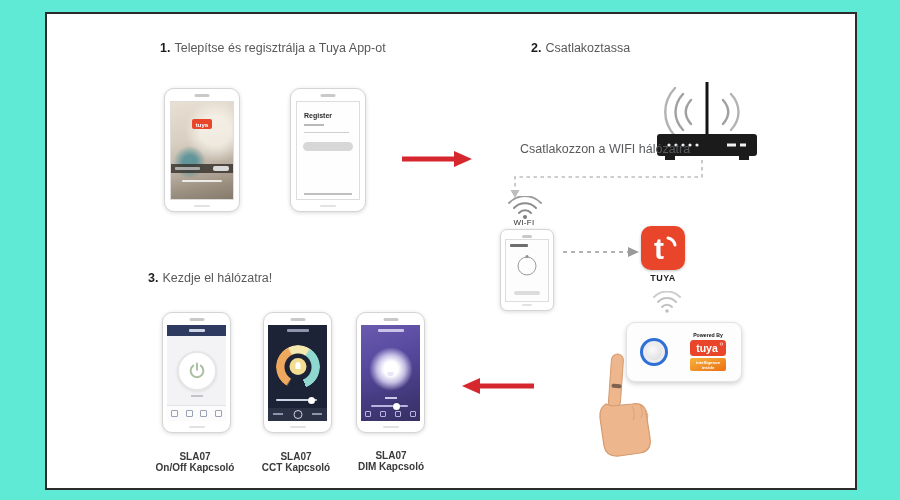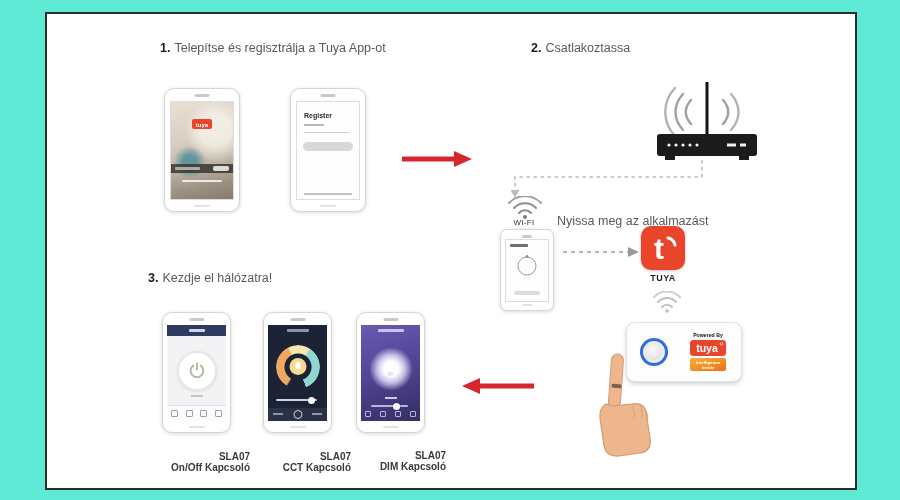--- a/index.html
+++ b/index.html
@@ -85,21 +85,21 @@
   .dim-screen{background:linear-gradient(160deg,#6a5ab0 0%,#55489c 40%,#443a7e 70%,#353063 100%);}
   .dim-head{position:absolute;left:50%;top:4px;transform:translateX(-50%);width:26px;height:2.5px;background:#c9c3ea;border-radius:1px;}
   .dim-glow{position:absolute;left:50%;top:22px;transform:translateX(-50%);width:44px;height:44px;border-radius:50%;
       background:radial-gradient(circle,#ffffff 0 22%,rgba(235,232,255,.75) 45%,rgba(235,232,255,0) 70%);}
   .dim-bulb{position:absolute;left:50%;top:36px;transform:translateX(-50%);width:13px;height:13px;background:#fff;border-radius:50%;box-shadow:0 0 6px #fff;}
   .dim-bulb:after{content:"";position:absolute;left:3.5px;top:11px;width:6px;height:4px;background:#e8e6f8;border-radius:0 0 2px 2px;}
   .dim-sub{position:absolute;left:50%;top:72px;transform:translateX(-50%);width:12px;height:2px;background:#cdc8ec;}
   .dim-nav{position:absolute;left:0;right:0;bottom:2px;display:flex;justify-content:space-around;align-items:center;height:10px;}
   .dim-nav i{display:block;width:4px;height:4px;border:1px solid #b9b3e0;border-radius:1px;}
 
-  .product-label{position:absolute;width:110px;text-align:right;font-size:10px;font-weight:bold;color:#3a3a3c;line-height:11px;}
+  .product-label{position:absolute;width:110px;text-align:center;font-size:10px;font-weight:bold;color:#3a3a3c;line-height:11px;}
 </style>
 </head>
 <body>
 
 <div class="canvas">
   <div class="frame"></div>
 
   <div class="step-title" style="left:160px;top:41px;">
     <span class="num">1.</span><span>Telepítse és regisztrálja a Tuya App-ot</span>
   </div>
@@ -155,20 +155,21 @@
     <rect x="104" y="78" width="10" height="4" fill="#1b1b1b"></rect>
     <circle cx="34" cy="67" r="1.6" fill="#f2f2f2"></circle>
       <circle cx="41" cy="67" r="1.6" fill="#f2f2f2"></circle>
     <circle cx="48" cy="67" r="1.6" fill="#f2f2f2"></circle>
       <circle cx="55" cy="67" r="1.6" fill="#f2f2f2"></circle>
     <circle cx="62" cy="67" r="1.6" fill="#f2f2f2"></circle>
     <rect x="92" y="65.5" width="9" height="3" fill="#f2f2f2"></rect>
     <rect x="105" y="65.5" width="6" height="3" fill="#f2f2f2"></rect>
   </svg>
 
+  <div class="note" style="left:520px;top:142px;">Csatlakozzon a WIFI hálózatra</div>
 
   <svg class="abs" style="left:505px;top:158px;" width="215" height="46" viewBox="0 0 215 46">
     <path d="M197,2 L197,19 L10,19 L10,32" stroke="#bdbdbd" stroke-width="1.6" fill="none" stroke-dasharray="3.5,3.5"></path>
     <polygon points="5.5,32 14.5,32 10,40" fill="#bdbdbd"></polygon>
   </svg>
 
   <svg class="abs" style="left:504px;top:196px;" width="42" height="23" viewBox="0 0 42 23">
     <path d="M15,17 a8,8 0 0 1 12,0" stroke="#8b8b8b" stroke-width="2" fill="none" stroke-linecap="round"></path>
     <path d="M10,12 a15,15 0 0 1 22,0" stroke="#8b8b8b" stroke-width="2" fill="none" stroke-linecap="round"></path>
     <path d="M5,7 a22,22 0 0 1 32,0" stroke="#9d9d9d" stroke-width="2" fill="none" stroke-linecap="round"></path>
@@ -180,21 +181,20 @@
     <div class="speaker" style="width:10px;"></div>
     <div class="screen pair-screen" style="left:4px;right:4px;top:9px;bottom:8px;">
       <div class="pair-head"></div>
       <div class="pair-dot"></div>
       <div class="pair-circle"></div>
       <div class="pair-btn"></div>
     </div>
     <div class="home" style="width:10px;"></div>
   </div>
 
-  <div class="note" style="left:557px;top:214px;">Nyissa meg az alkalmazást</div>
 
   <svg class="abs" style="left:560px;top:246px;" width="84" height="12" viewBox="0 0 84 12">
     <line x1="3" y1="6" x2="68" y2="6" stroke="#b3b3b3" stroke-width="1.8" stroke-dasharray="4,4"></line>
     <polygon points="68,1 68,11 79,6" fill="#9a9a9a"></polygon>
   </svg>
 
   <div class="tuya-app" style="left:641px;top:226px;">
     <svg width="44" height="44" viewBox="0 0 44 44">
       <text x="18" y="33" font-size="30" font-weight="bold" fill="#ffffff" text-anchor="middle">t</text>
       <path d="M27,12 a9,9 0 0 1 7,7" stroke="#ffffff" stroke-width="3" fill="none" stroke-linecap="round"></path>

